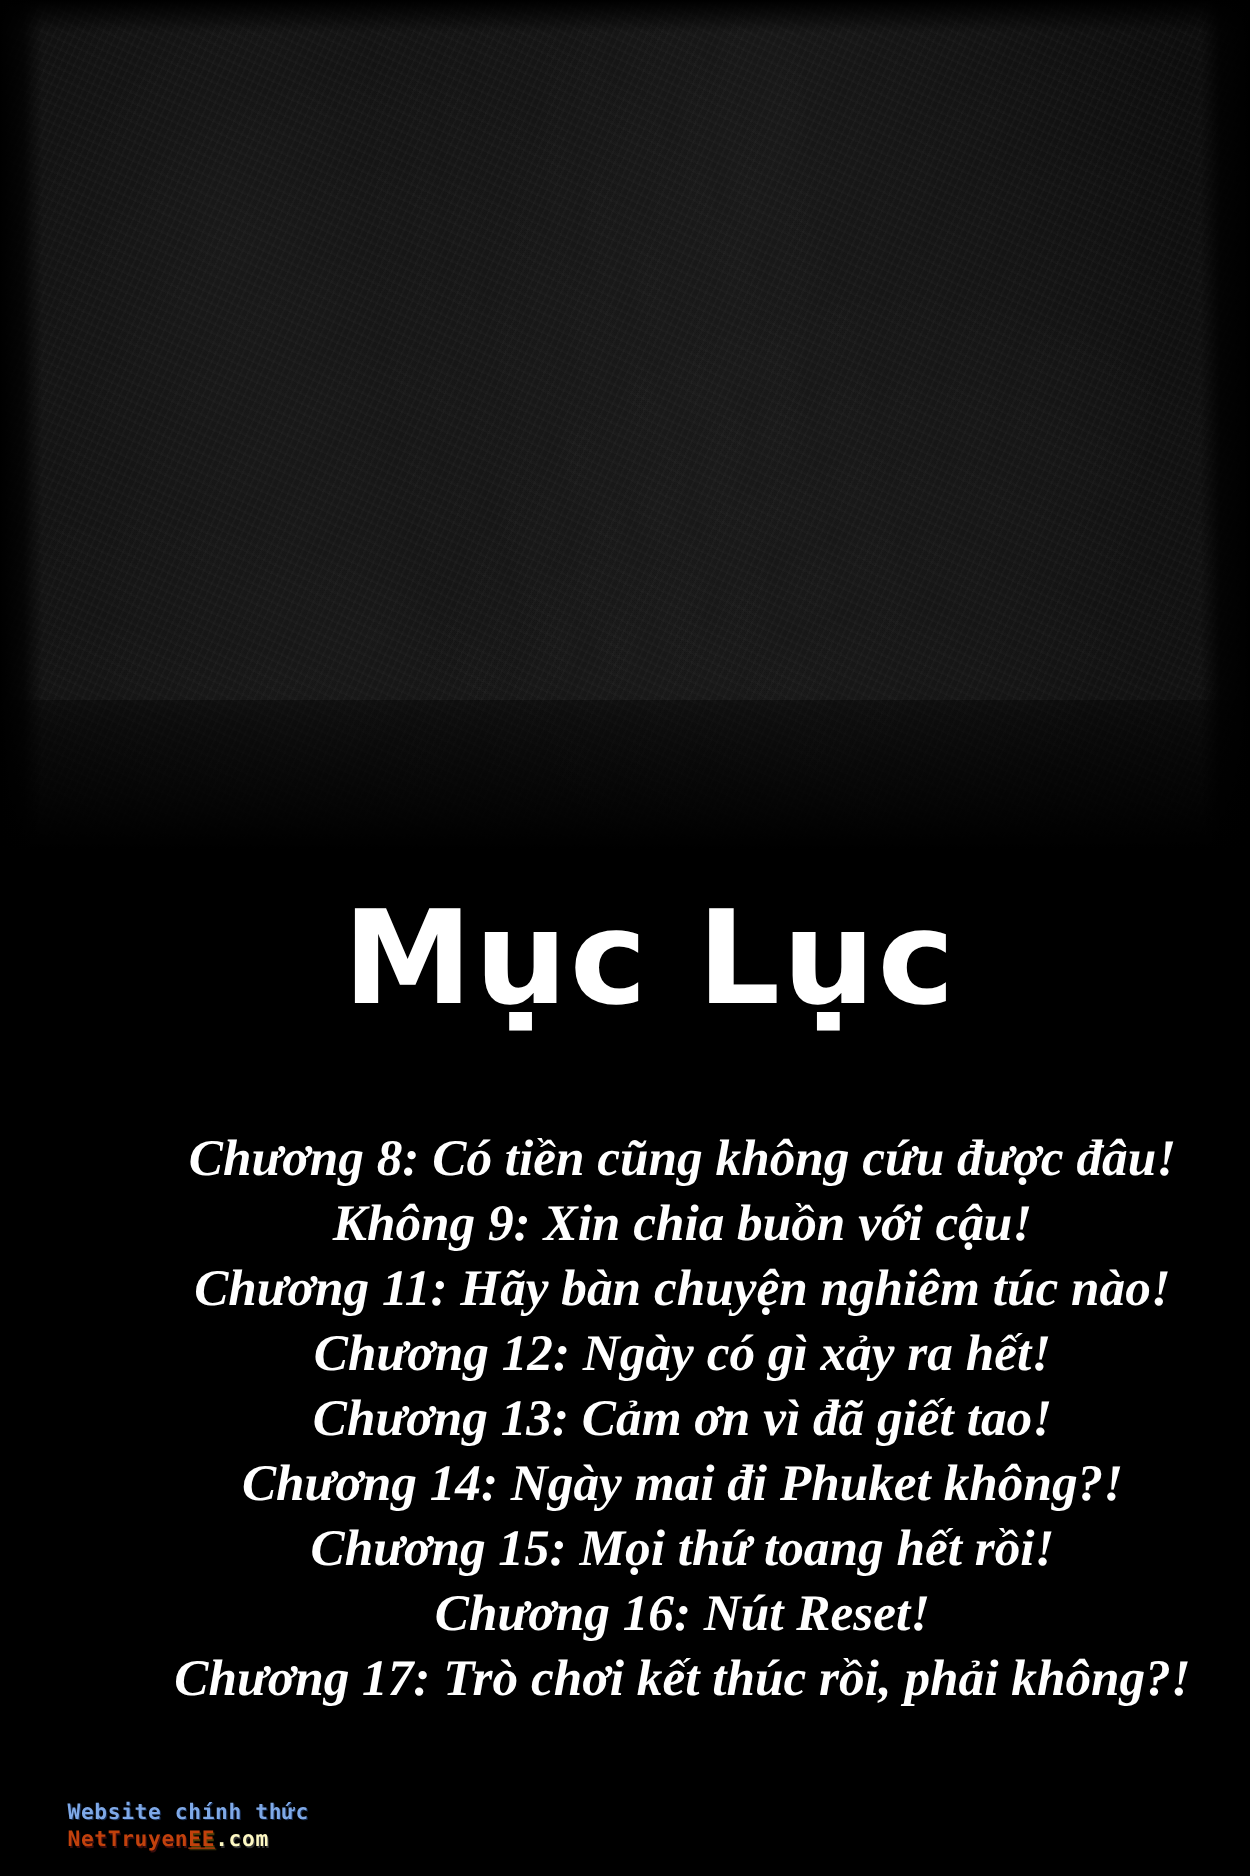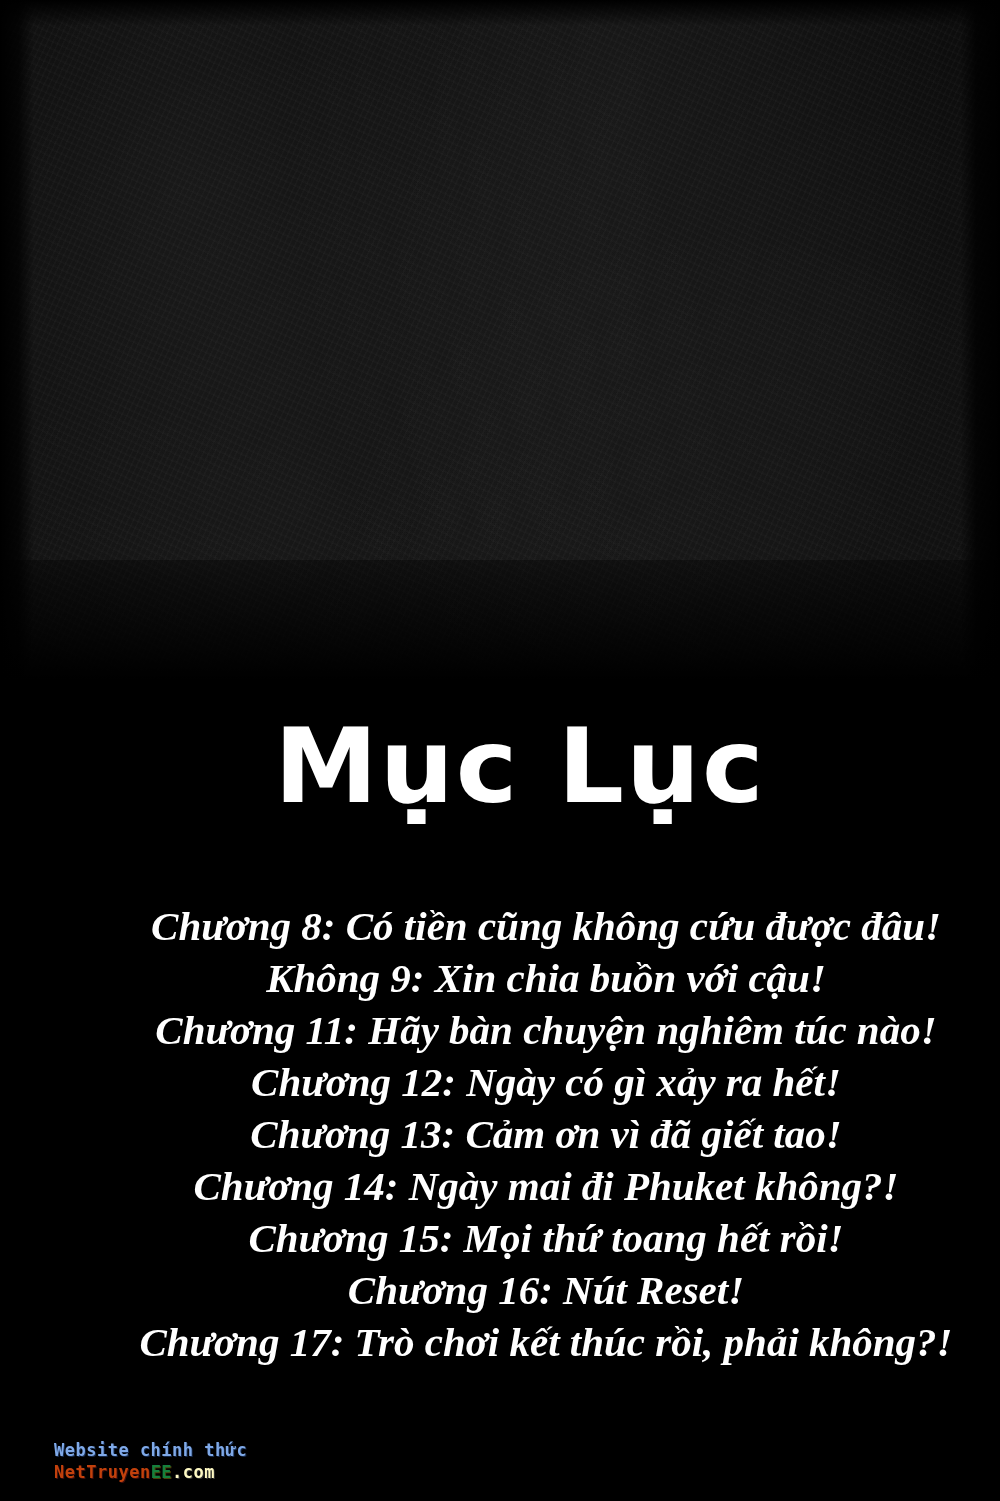--- a/index.html
+++ b/index.html
@@ -106,21 +106,21 @@
     font-weight: 700;
     line-height: 22px;
     letter-spacing: 0.5px;
     margin-left: 14px;
   }
   .wm-line1 {
     color: #7fa9e8;
     text-shadow: 1px 1px 0 #14284a;
   }
   .wm-net { color: #c2410c; text-shadow: 1px 1px 0 #3a0d0d; }
-  .wm-ee { color: #15803d; text-shadow: 1px 1px 0 #4a3c08; }
+  .wm-ee { color: #c2410c; text-shadow: 1px 1px 0 #4a3c08; text-decoration: underline; }
   .wm-com { color: #fef9c3; text-shadow: 1px 1px 0 #333; }
 </style>
 </head>
 <body>
 
 <div class="page">
   <div class="texture"></div>
   <div class="vignette-bottom"></div>
   <div class="edge-top"></div>
   <div class="edge-left"></div>

